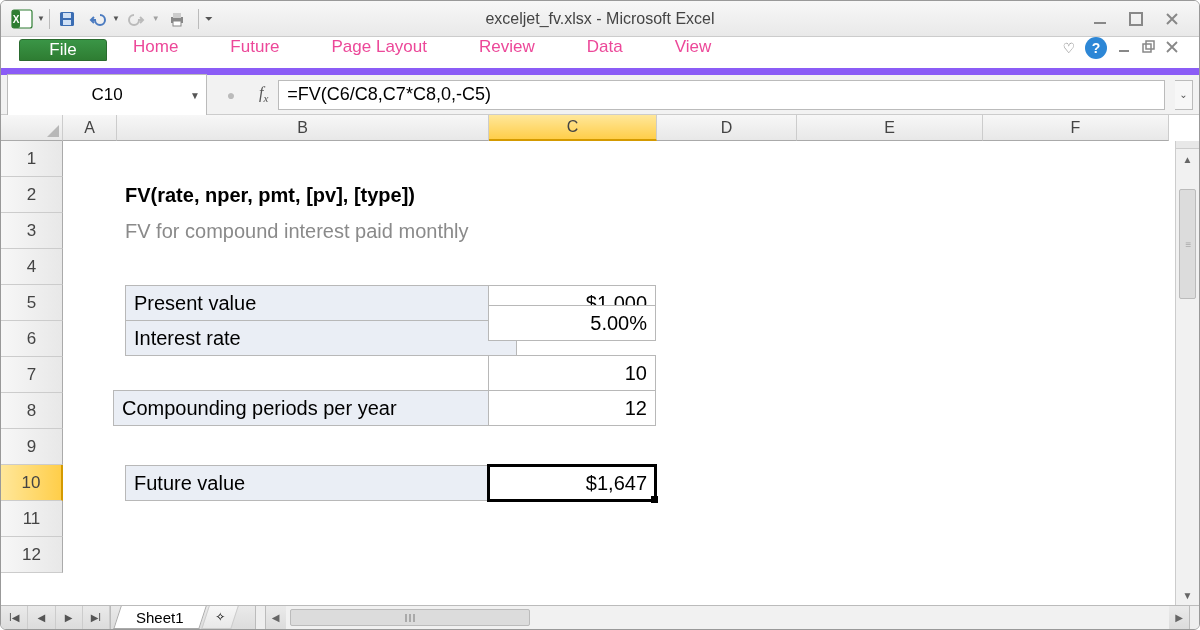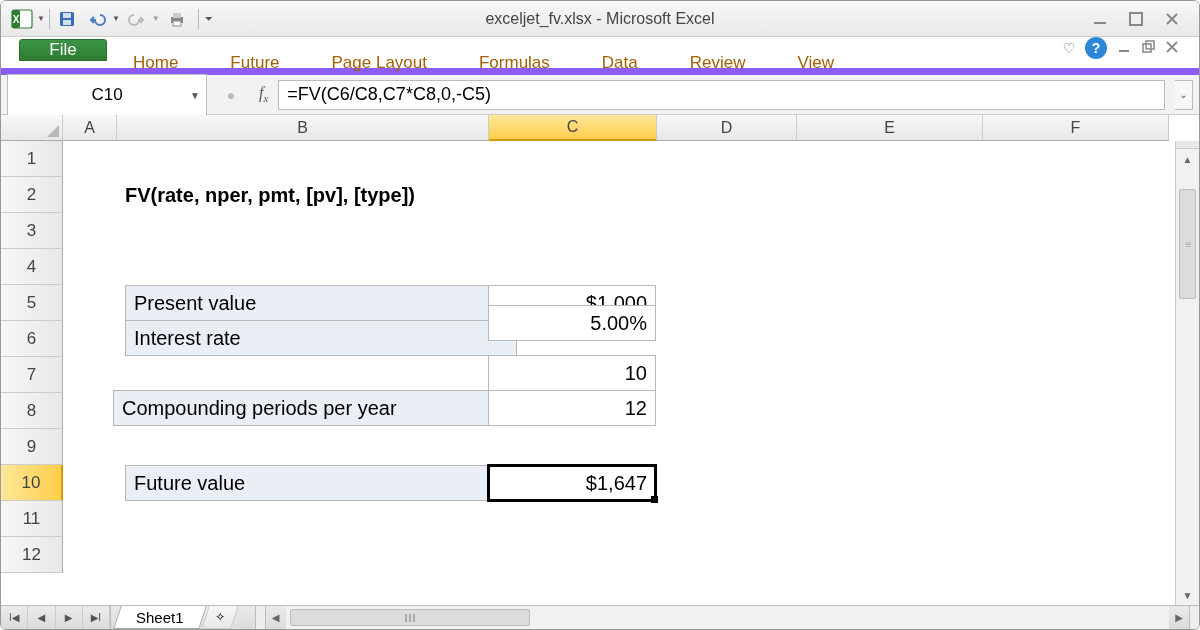--- a/index.html
+++ b/index.html
@@ -70,23 +70,23 @@
     justify-content: center;
     font-size: 17px;
     margin-top: 2px;
     margin-bottom: -1px;
     border-radius: 3px 3px 0 0;
     border: 1px solid #2a6b2f;
   }
   .tab {
     display: flex;
     align-items: center;
-    padding: 16px 26px;
+    padding: 0 26px;
     font-size: 17px;
-    color: #a16207;
+    color: #ec4899;
   }
   .ribbon-right {
     margin-left: auto;
     display: flex;
     align-items: center;
     gap: 10px;
     padding-right: 20px;
   }
   .help-circle {
     width: 22px; height: 22px;
@@ -371,23 +371,22 @@
         </svg>
       </div>
   </div>
 </div>
 
 <div class="ribbon-tabs">
   <div class="file-tab">File</div>
   <div class="tab">Home</div>
   <div class="tab">Future</div>
   <div class="tab">Page Layout</div>
-  <div class="tab">Formulas</div>
+  <div class="tab">Review</div>
   <div class="tab">Data</div>
-  <div class="tab">Review</div>
   <div class="tab">View</div>
   <div class="ribbon-right">
     <span class="mini-btn">♡</span>
     <div class="help-circle">?</div>
     <span class="mini-btn"><svg width="14" height="14">
           <rect x="2" y="10" width="10" height="2" fill="#888"></rect>
         </svg></span>
     <span class="mini-btn"><svg width="14" height="14">
           <rect x="2" y="4" width="8" height="8" fill="none" stroke="#888" stroke-width="1.5"></rect>
           <rect x="5" y="1" width="8" height="8" fill="none" stroke="#888" stroke-width="1.5"></rect>
@@ -435,20 +434,21 @@
       <div class="rowh">8</div>
       <div class="rowh">9</div>
       <div class="rowh sel">10</div>
       <div class="rowh">11</div>
       <div class="rowh">12</div>
     </div>
     <div class="cells">
 
       <div class="cell merged-text bold" style="left:54px;top:36px;">FV(rate, nper, pmt, [pv], [type])</div>
 
+      <div class="cell merged-text gray" style="left:54px;top:72px;">FV for compound interest paid monthly</div>
 
       <div class="cell label-cell" style="left:54px;top:144px;width:372px">Present value</div>
       <div class="cell value-cell" style="left:425px;top:144px;width:168px">$1,000</div>
 
       <div class="cell label-cell" style="left:54px;top:179px;width:392px">Interest rate</div>
       <div class="cell value-cell" style="left:425px;top:164px;width:168px">5.00%</div>
 
       <div class="cell value-cell" style="left:425px;top:214px;width:168px">10</div>
 
       <div class="cell label-cell" style="left:42px;top:249px;width:440px">Compounding periods per year</div>

